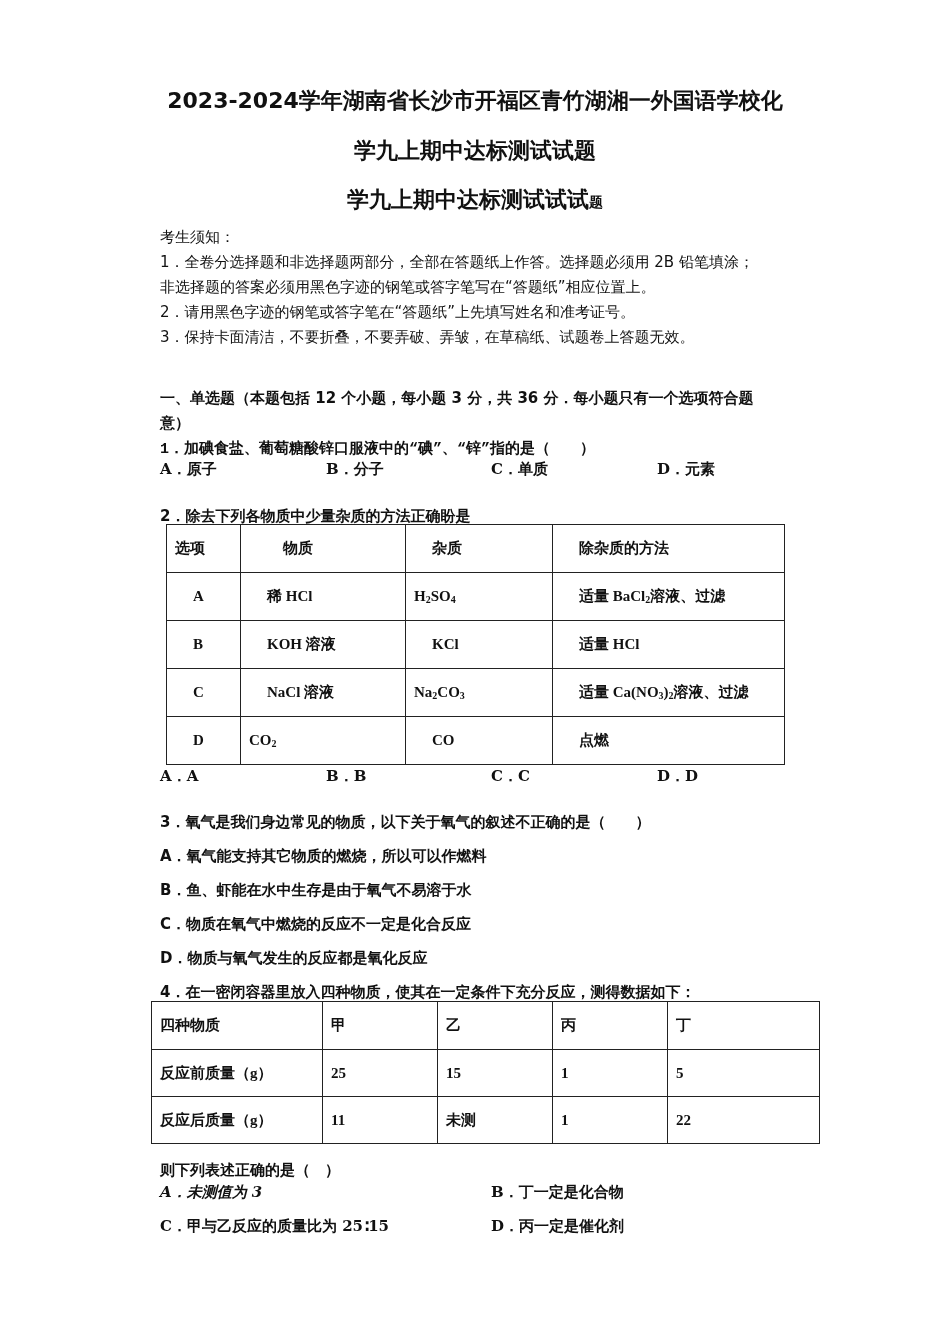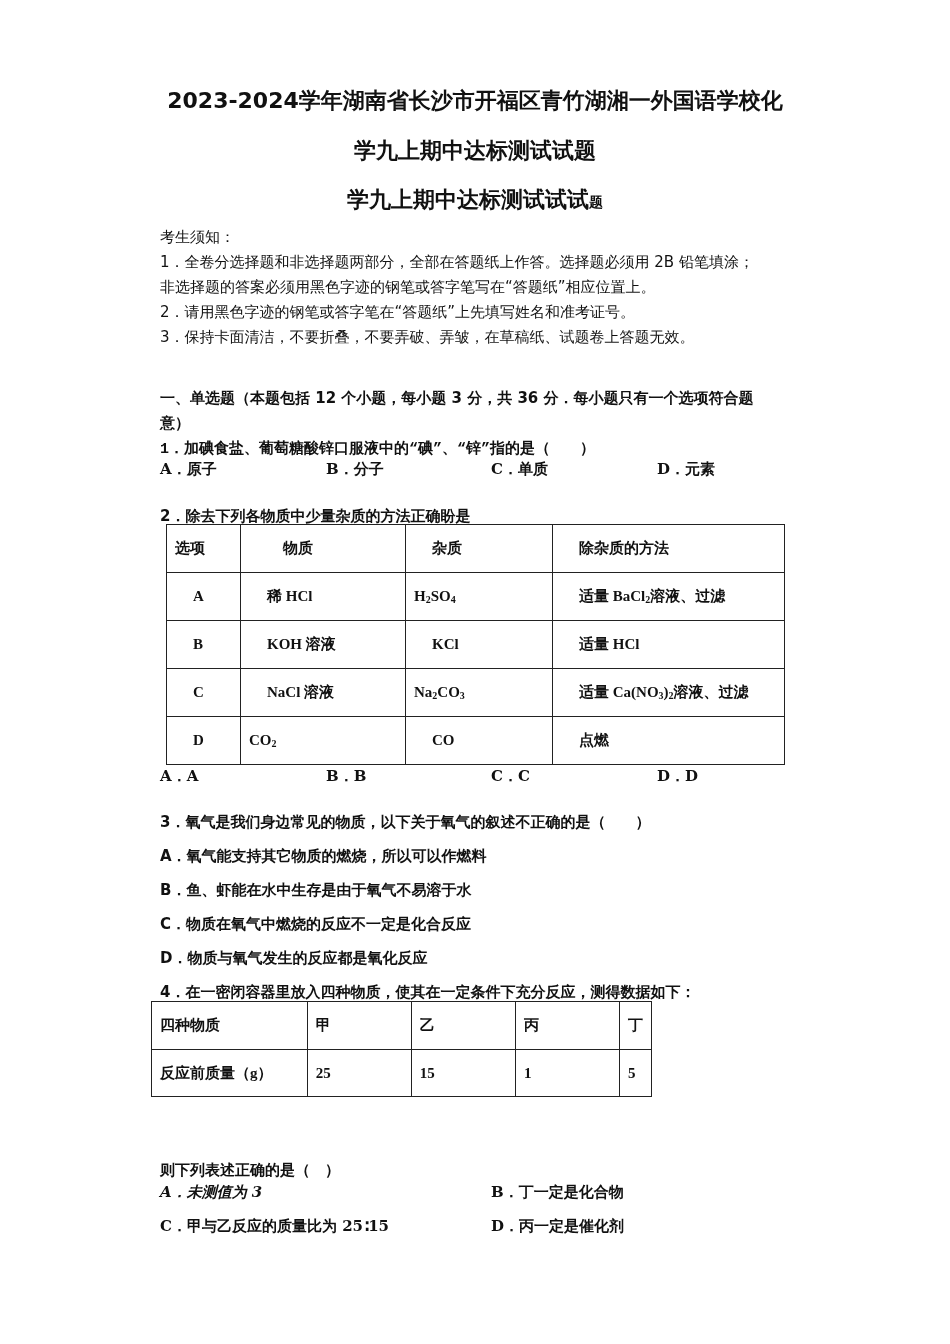--- a/index.html
+++ b/index.html
@@ -96,35 +96,42 @@
 <div class="opt" style="top:767px; left:491px;">C．C</div>
 <div class="opt" style="top:767px; left:657px;">D．D</div>
 
 <div class="line bold" style="top:801px;">3．氧气是我们身边常见的物质，以下关于氧气的叙述不正确的是（　　）</div>
 <div class="line bold" style="top:835px;">A．氧气能支持其它物质的燃烧，所以可以作燃料</div>
 <div class="line bold" style="top:869px;">B．鱼、虾能在水中生存是由于氧气不易溶于水</div>
 <div class="line bold" style="top:903px;">C．物质在氧气中燃烧的反应不一定是化合反应</div>
 <div class="line bold" style="top:937px;">D．物质与氧气发生的反应都是氧化反应</div>
 
 <div class="line bold" style="top:971px;">4．在一密闭容器里放入四种物质，使其在一定条件下充分反应，测得数据如下：</div>
-<table class="exam" style="left:151px; top:1001px; width:501px;">
+<table class="exam" style="left:151px; top:1001px; width:669px;">
   <tbody>
       <tr>
     <td style="width:171px; height:48px;">四种物质</td>
     <td style="width:115px;">甲</td>
     <td style="width:115px;">乙</td>
     <td style="width:115px;">丙</td>
     <td>丁</td>
   </tr>
   <tr>
     <td style="height:47px;">反应前质量（g）</td>
     <td>25</td>
     <td>15</td>
     <td>1</td>
     <td>5</td>
   </tr>
+  <tr>
+    <td style="height:47px;">反应后质量（g）</td>
+    <td>11</td>
+    <td>未测</td>
+    <td>1</td>
+    <td>22</td>
+  </tr>
 </tbody>
   </table>
 <div class="line bold" style="top:1149px;">则下列表述正确的是（　）</div>
 <div class="opt" style="top:1183px; left:160px;font-style:italic;">A．未测值为 3</div>
 <div class="opt" style="top:1183px; left:491px;">B．丁一定是化合物</div>
 <div class="opt" style="top:1217px; left:160px;">C．甲与乙反应的质量比为 25∶15</div>
 <div class="opt" style="top:1217px; left:491px;">D．丙一定是催化剂</div>
 
 </body></html>

